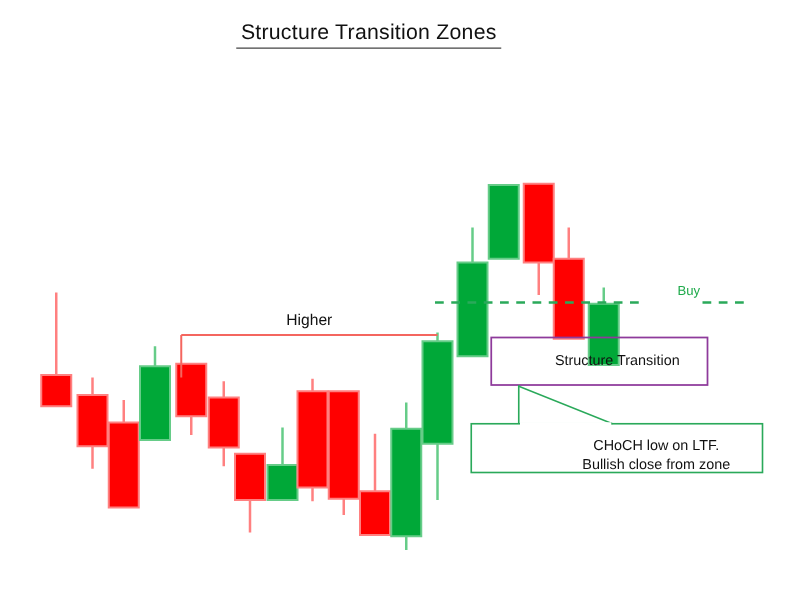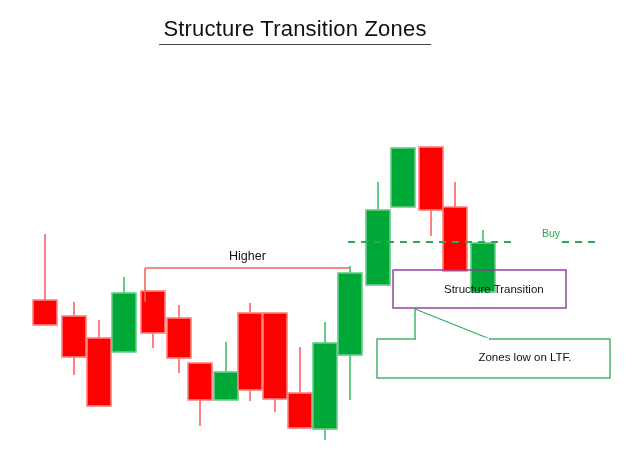--- a/index.html
+++ b/index.html
@@ -14,21 +14,21 @@
     background: #ffffff;
     overflow: hidden;
     font-family: "Liberation Sans", sans-serif;
   }
   #chart-title {
     position: absolute;
     left: 0;
     top: 16px;
     width: 590px;
     text-align: center;
-    font-size: 22px;
+    font-size: 17px;
     color: #111111;
     letter-spacing: 0.2px;
   }
   #chart-title span.t {
     border-bottom: 1.5px solid #444444;
     padding: 0 4px 2px 4px;
     display: inline-block;
   }
   #plot {
     position: absolute;
@@ -176,15 +176,15 @@
           <line x1="415" y1="308" x2="415" y2="339" stroke="#2aa95a" stroke-width="1.3"></line>
           <line x1="415" y1="309" x2="490" y2="339" stroke="#2aa95a" stroke-width="1.1"></line>
           <rect x="416" y="337.8" width="73" height="2.6" fill="#ffffff"></rect>
         </g>
       </svg>
   </div>
 
   <div class="anno-text" id="choch-label">Higher</div>
   <div class="anno-text" id="buy-label">Buy</div>
   <div class="anno-text" id="zone-label">Structure Transition</div>
-  <div class="anno-text" id="callout-label"><span>Zones low on LTF.</span><br></div>
+  <div class="anno-text" id="callout-label"><span>CHoCH low on LTF.</span><br><span>Bullish close from zone</span></div>
 
 </div>
 
 </body></html>

